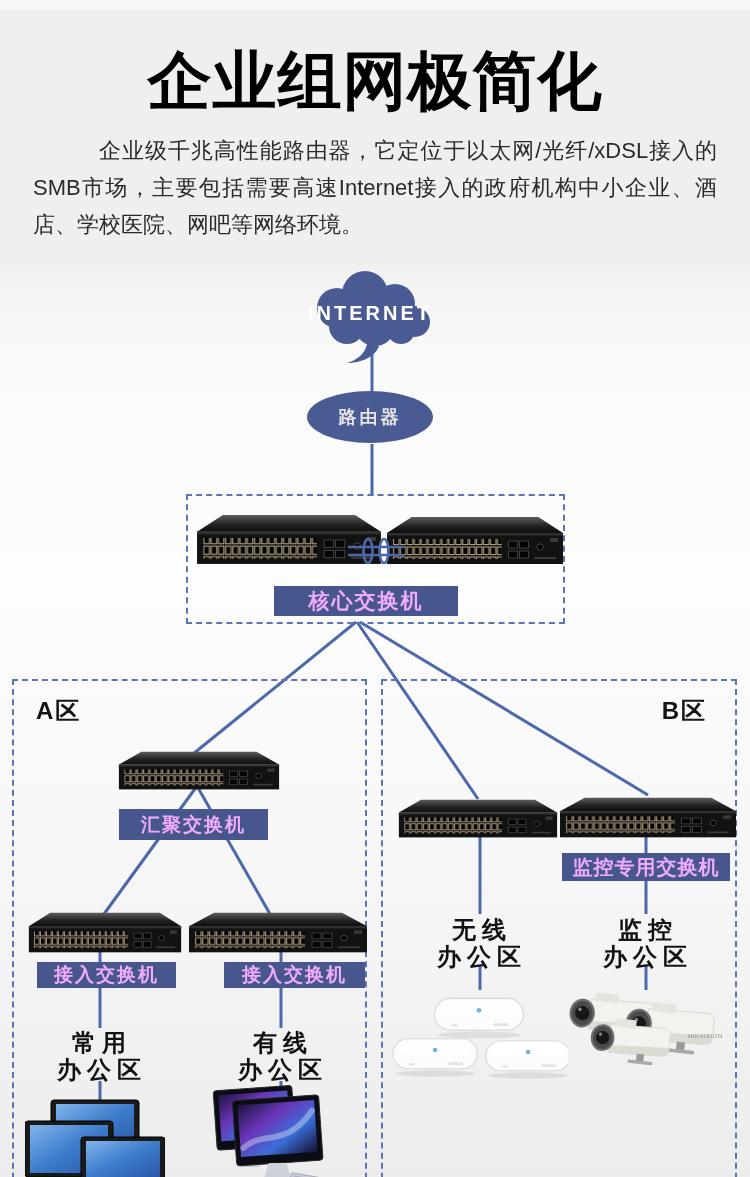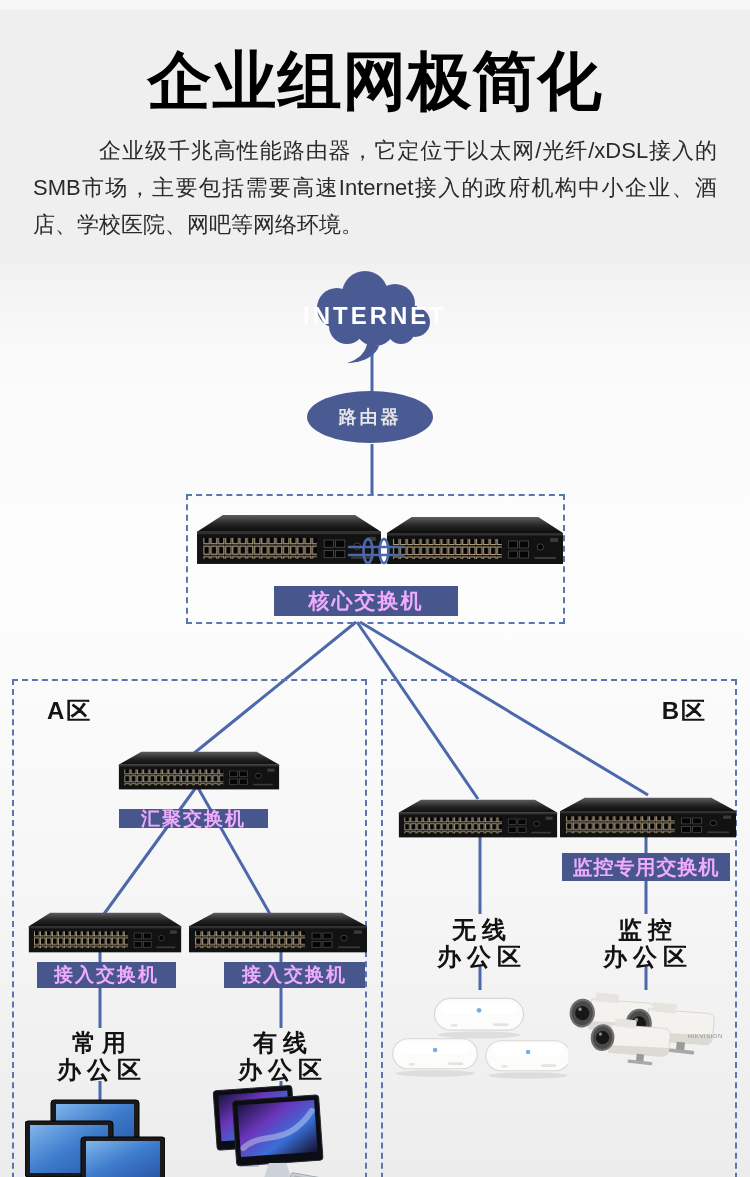--- a/index.html
+++ b/index.html
@@ -34,21 +34,21 @@
   .corebox{position:absolute;border:2px dashed #5b74b2;z-index:2;box-sizing:border-box;}
   .zone-name{
     position:absolute;font-size:24px;font-weight:bold;color:#141414;letter-spacing:2px;z-index:3;
   }
   .area{
     position:absolute;width:120px;text-align:center;font-weight:bold;color:#121212;
     font-size:24px;line-height:27px;letter-spacing:6px;z-index:3;
   }
   .cloudtext{
     position:absolute;left:0;top:34px;width:100%;text-align:center;color:#fff;
-    font-size:24px;font-weight:bold;letter-spacing:3px;z-index:3;
+    font-size:20px;font-weight:bold;letter-spacing:3px;z-index:3;
   }
   .router{
     position:absolute;left:307px;top:127px;width:126px;height:52px;border-radius:50%;
     background:#4a5b94;display:flex;align-items:center;justify-content:center;
     color:#e5e5e5;font-size:18px;font-weight:bold;letter-spacing:3px;z-index:2;
   }
   .brand{
     position:absolute;z-index:4;font-size:6px;color:#8d8d86;letter-spacing:0.5px;
   }
 </style>
@@ -172,26 +172,26 @@
     <svg class="dev" style="left:160px;top:40px;z-index:3;" width="56" height="30" viewBox="0 0 56 30">
       <line x1="0" y1="11" x2="56" y2="11" stroke="#4c68ab" stroke-width="2.6"></line>
       <line x1="0" y1="19" x2="56" y2="19" stroke="#4c68ab" stroke-width="2.6"></line>
       <ellipse cx="20" cy="15" rx="4.5" ry="12" fill="none" stroke="#4c68ab" stroke-width="2.6"></ellipse>
       <ellipse cx="36" cy="15" rx="4.5" ry="12" fill="none" stroke="#4c68ab" stroke-width="2.6"></ellipse>
     </svg>
     <div class="tag" style="left:86px;top:90px;width:184px;height:30px;font-size:21px;">核心交换机</div>
   </div>
 
   <div class="zone" style="left:12px;top:415px;width:355px;height:520px;">
-    <span class="zone-name" style="left:33px;top:14px;">A区</span>
+    <span class="zone-name" style="left:22px;top:14px;">A区</span>
 
     <svg class="dev" style="left:104px;top:70px;" width="162" height="40" viewBox="0 0 180 50" preserveAspectRatio="none">
         <use href="#rack"></use>
       </svg>
-    <div class="tag" style="left:105px;top:128px;width:149px;height:19px;font-size:19px;">汇聚交换机</div>
+    <div class="tag" style="left:105px;top:128px;width:149px;height:31px;font-size:19px;">汇聚交换机</div>
 
     <svg class="dev" style="left:14px;top:231px;" width="154" height="42" viewBox="0 0 180 50" preserveAspectRatio="none">
         <use href="#rack"></use>
       </svg>
     <svg class="dev" style="left:174px;top:231px;" width="180" height="42" viewBox="0 0 180 50" preserveAspectRatio="none">
         <use href="#rack"></use>
       </svg>
 
     <div class="tag" style="left:23px;top:281px;width:139px;height:26px;font-size:19px;">接入交换机</div>
     <div class="tag" style="left:210px;top:281px;width:141px;height:26px;font-size:19px;">接入交换机</div>

